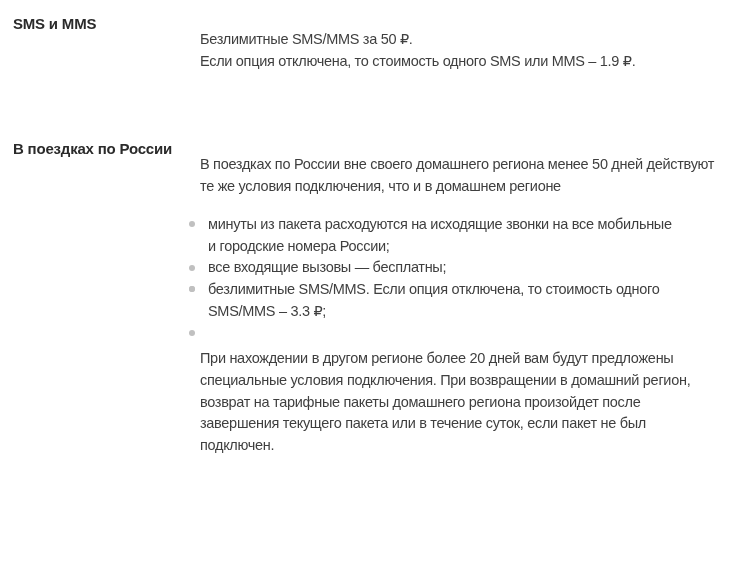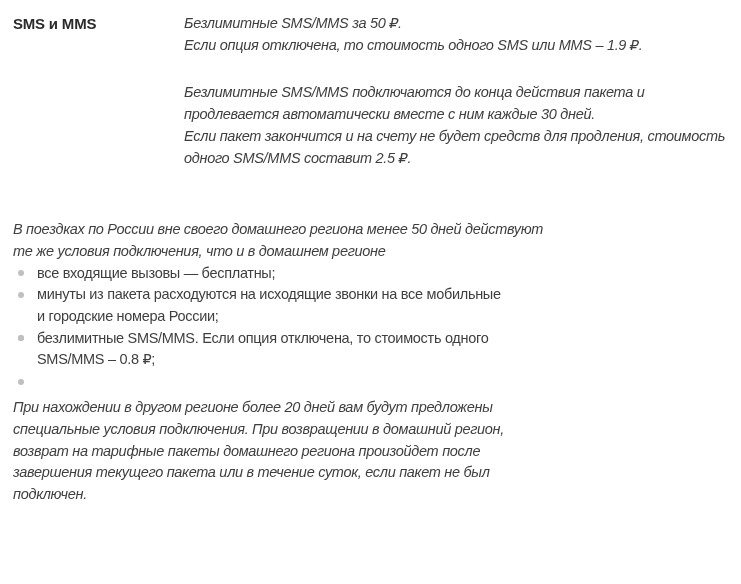--- a/index.html
+++ b/index.html
@@ -36,23 +36,22 @@
   }
   .section-content {
     flex: 1 1 auto;
     max-width: 560px;
     font-size: 14.5px;
     line-height: 21.7px;
     letter-spacing: -0.3px;
     color: var(--text-color, #3f3f3f);
   }
   .para {
-    margin: 0;
+    margin: 16px;
     white-space: pre-line;
-    font-style: italic;
   }
   .para + .para,
   .bullets + .para {
     margin-top: 26px;
   }
   .bullets {
     list-style: none;
     margin: 0;
     padding: 0;
   }
@@ -75,37 +74,34 @@
 </style>
 </head>
 <body style="background: rgb(255, 255, 255);">
 
 <main class="doc">
     <div class="section">
       <div class="section-label">SMS и MMS</div>
       <div class="section-content">
         <p class="para">Безлимитные SMS/MMS за 50 ₽.
 Если опция отключена, то стоимость одного SMS или MMS – 1.9 ₽.</p>
-        <p class="para">Безлимитные SMS/MMS подключаются до конца действия пакета и
-продлевается автоматически вместе с ним каждые 30 дней.
-Если пакет закончится и на счету не будет средств для продления, стоимость
-одного SMS/MMS составит 2.5 ₽.</p>
       </div>
     </div>
     <div class="section">
+      <div class="section-label">В поездках по России</div>
       <div class="section-content">
         <p class="para">В поездках по России вне своего домашнего региона менее 50 дней действуют
 те же условия подключения, что и в домашнем регионе</p>
         <ul class="bullets">
-          <li><span class="bullet-dot"></span><span class="bullet-text">все входящие вызовы — бесплатны;</span></li>
           <li><span class="bullet-dot"></span><span class="bullet-text">минуты из пакета расходуются на исходящие звонки на все мобильные
 и городские номера России;</span></li>
+          <li><span class="bullet-dot"></span><span class="bullet-text">все входящие вызовы — бесплатны;</span></li>
           <li><span class="bullet-dot"></span></li>
           <li><span class="bullet-dot"></span><span class="bullet-text">безлимитные SMS/MMS. Если опция отключена, то стоимость одного
-SMS/MMS – 0.8 ₽;</span></li>
+SMS/MMS – 3.3 ₽;</span></li>
           <li><span class="bullet-dot"></span></li>
         </ul>
         <p class="para">При нахождении в другом регионе более 20 дней вам будут предложены
 специальные условия подключения. При возвращении в домашний регион,
 возврат на тарифные пакеты домашнего региона произойдет после
 завершения текущего пакета или в течение суток, если пакет не был
 подключен.</p>
       </div>
     </div>
   </main>

